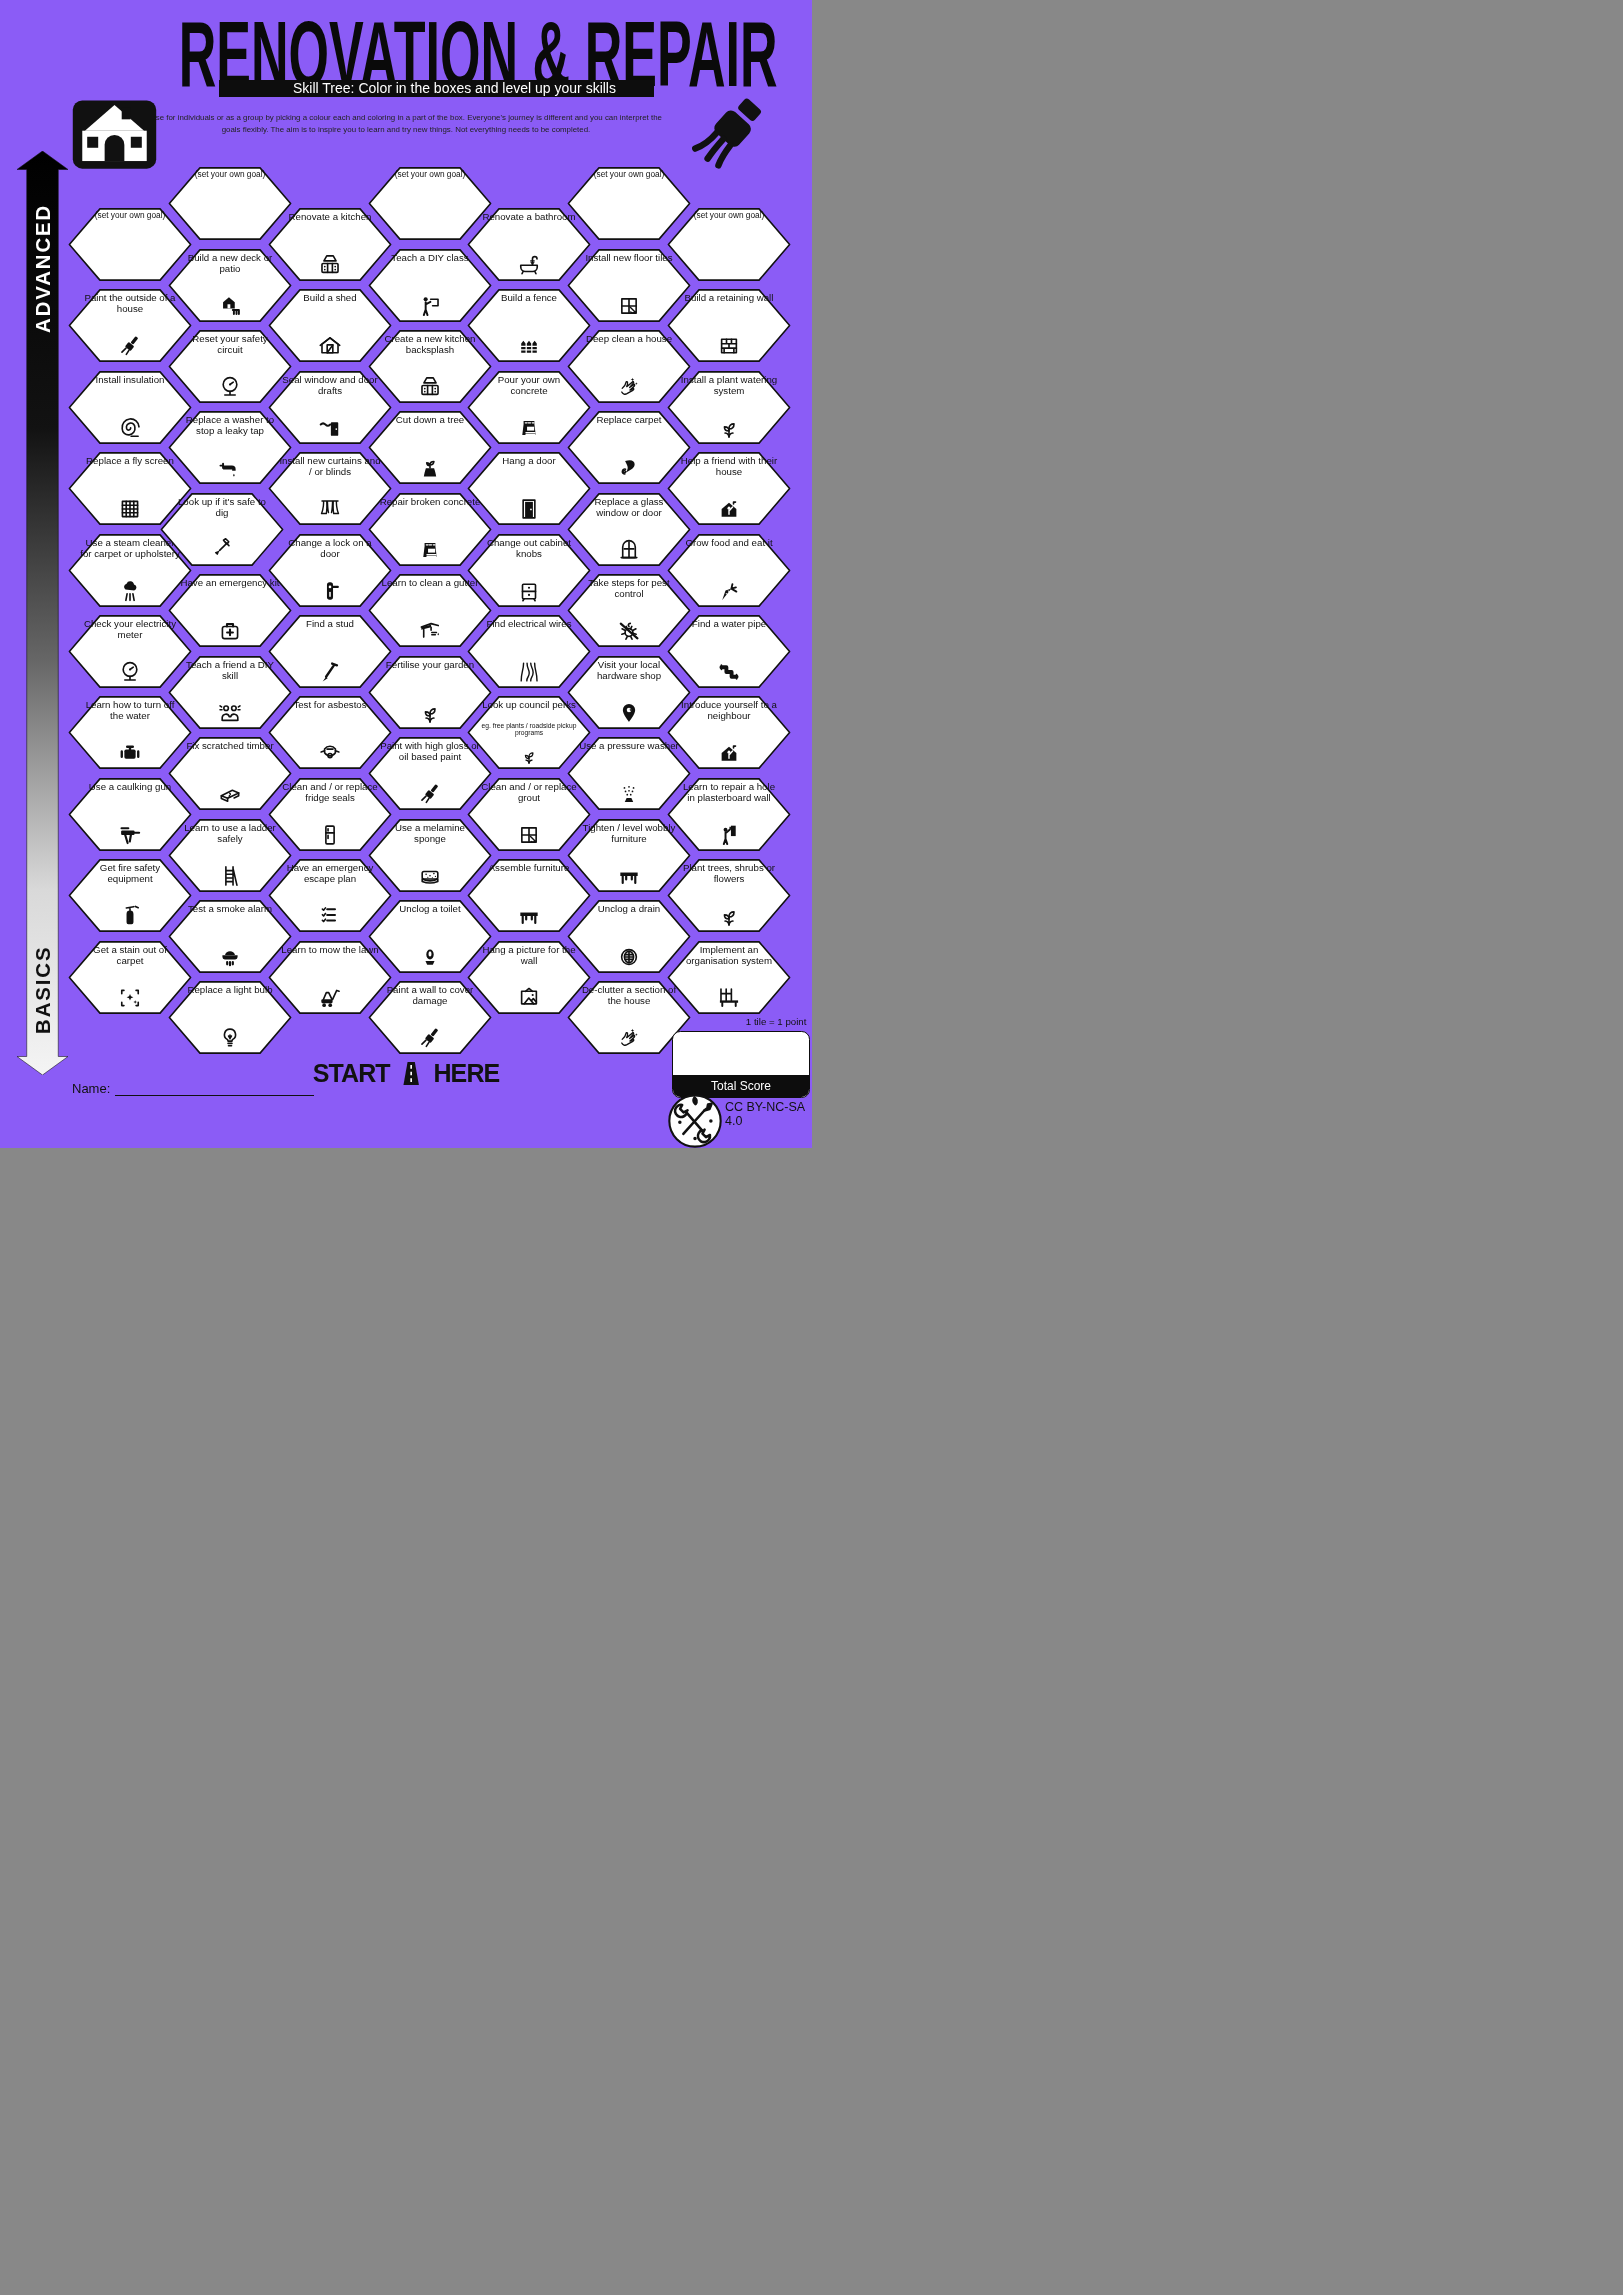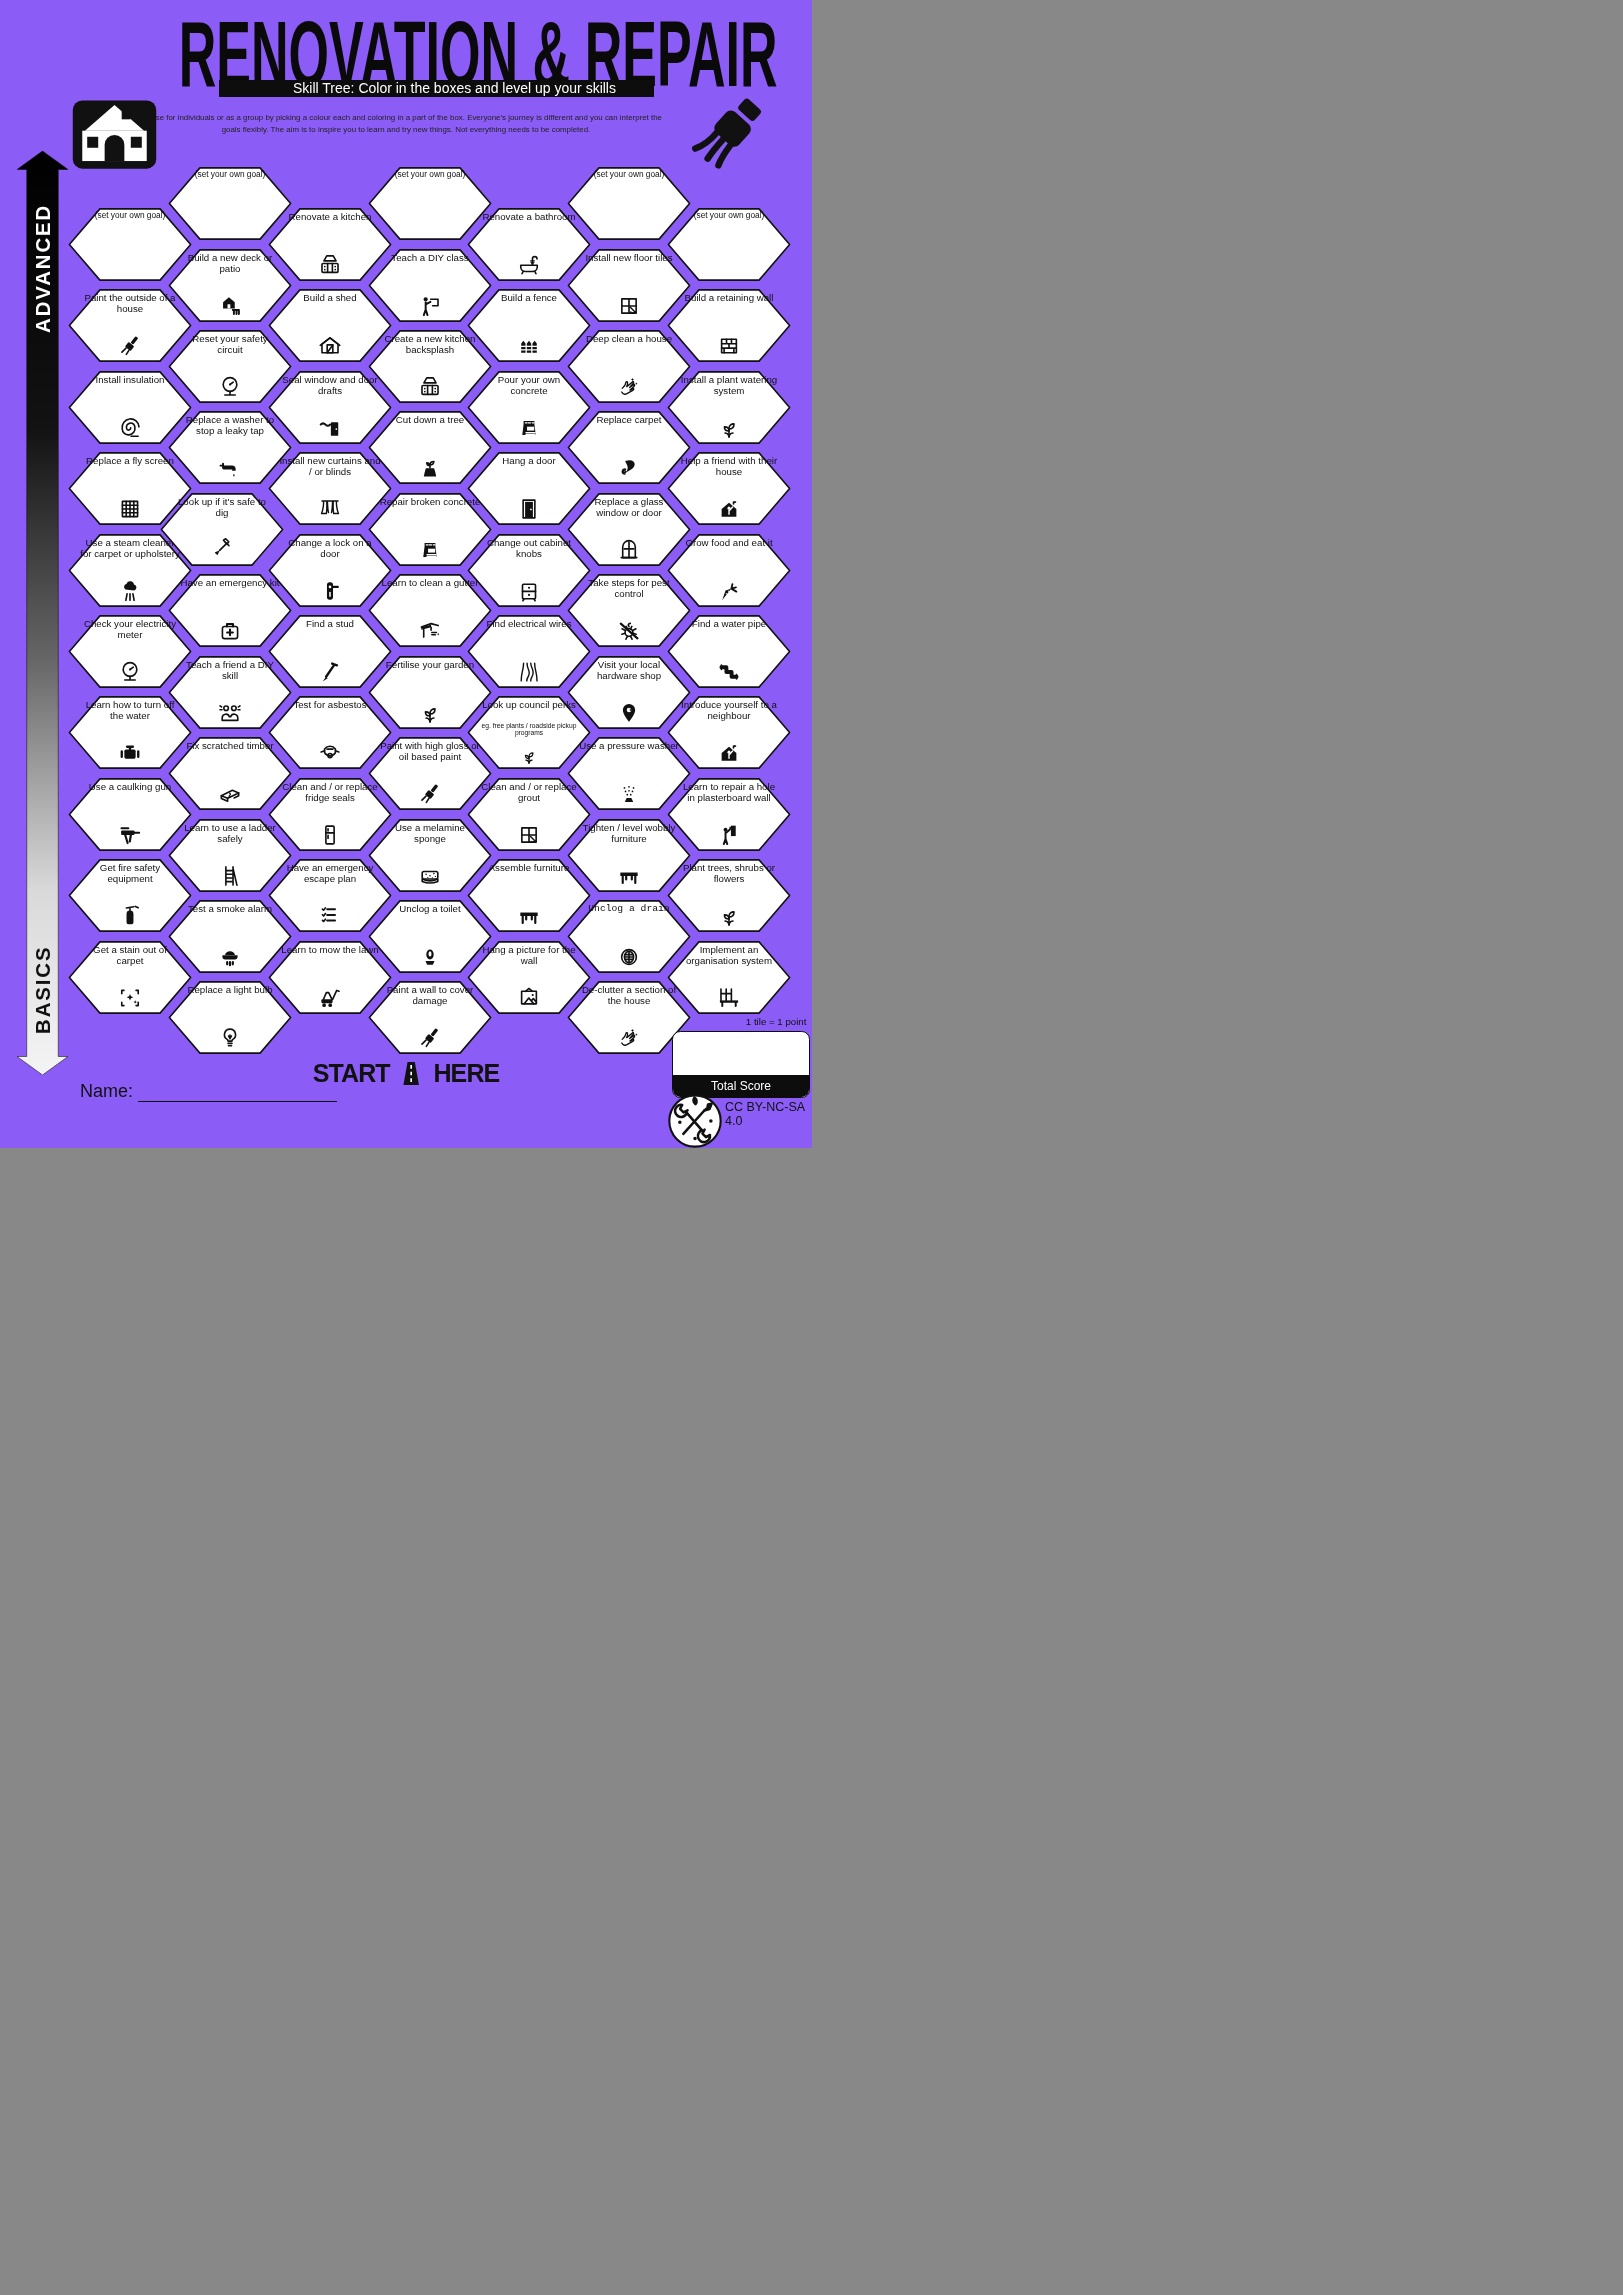--- a/index.html
+++ b/index.html
@@ -33,21 +33,21 @@
   .hex-note ~ .hex-icon svg, .has-note .hex-icon svg{width:20.4px;height:20.4px;}
   .hex-icon{position:absolute;left:50%;bottom:3.7px;transform:translateX(-50%);}
   .hex-icon svg{width:26px;height:26px;display:block;}
   .st{stroke:#111;stroke-width:1.5;fill:none;stroke-linecap:round;stroke-linejoin:round;}
   .st .f{fill:#111;stroke:none;}
   
   .start-here{position:absolute;left:50%;top:1058px;transform:translateX(-50%);
               display:flex;align-items:center;gap:7.4px;}
   .start-word{font-size:25px;font-weight:800;letter-spacing:-0.9px;}
   .road svg{width:29px;height:31px;display:block;}
-  .name-row{position:absolute;left:80px;top:1081px;font-size:18px;}
+  .name-row{position:absolute;left:72px;top:1081px;font-size:13px;}
   .name-line{display:inline-block;width:199px;border-bottom:1.2px solid #111;height:13px;
              vertical-align:bottom;margin-left:4.6px;}
   .tile-note{position:absolute;right:5.6px;top:1016px;width:139px;text-align:right;font-size:9.7px;}
   .score-box{position:absolute;left:672px;top:1031px;width:136px;height:65px;
              border:1.4px solid #0d0d0d;border-radius:8.3px;overflow:hidden;background:#fff;}
   .score-band{position:absolute;left:0;right:0;bottom:0;height:22px;background:#0d0d0d;
               color:#fff;text-align:center;font-size:12px;line-height:22px;}
   .cc-badge{position:absolute;left:667px;top:1093px;width:56px;height:56px;z-index:3;}
   .cc-badge svg{width:100%;height:100%;}
   .license{position:absolute;left:725px;top:1100px;font-size:12.5px;letter-spacing:0;}
@@ -998,21 +998,21 @@
         <div class="hex-label">Tighten / level wobbly furniture</div>
         <div class="hex-icon">
           <svg viewBox="0 0 24 24">
             <g class="st">
               <path class="f" d="M4 8.8h16V12H4z"></path>
               <path d="M6.2 12v6.4M17.8 12v6.4M9.4 12v3.2M14.6 12v3.2" stroke-width="2"></path>
             </g>
           </svg>
         </div>
       </div>
-      <div class="hex" style="left: 567px; top: 899px; font-family: Liberation Mono, monospace;">
+      <div class="hex" style="left: 567px; top: 899px;">
         <svg class="hex-bg" viewBox="0 0 268 162">
           <polygon points="3,81 69,4 199,4 265,81 199,158 69,158"></polygon>
         </svg>
         <div class="hex-label">Unclog a drain</div>
         <div class="hex-icon">
           <svg viewBox="0 0 24 24">
             <g class="st">
               <circle cx="12" cy="12" r="6.8"></circle>
               <ellipse cx="12" cy="12" rx="4.2" ry="5.2"></ellipse>
               <path d="M8.4 9.8h7.2M8 12h8M8.4 14.2h7.2M12 6.8v10.4"></path>

